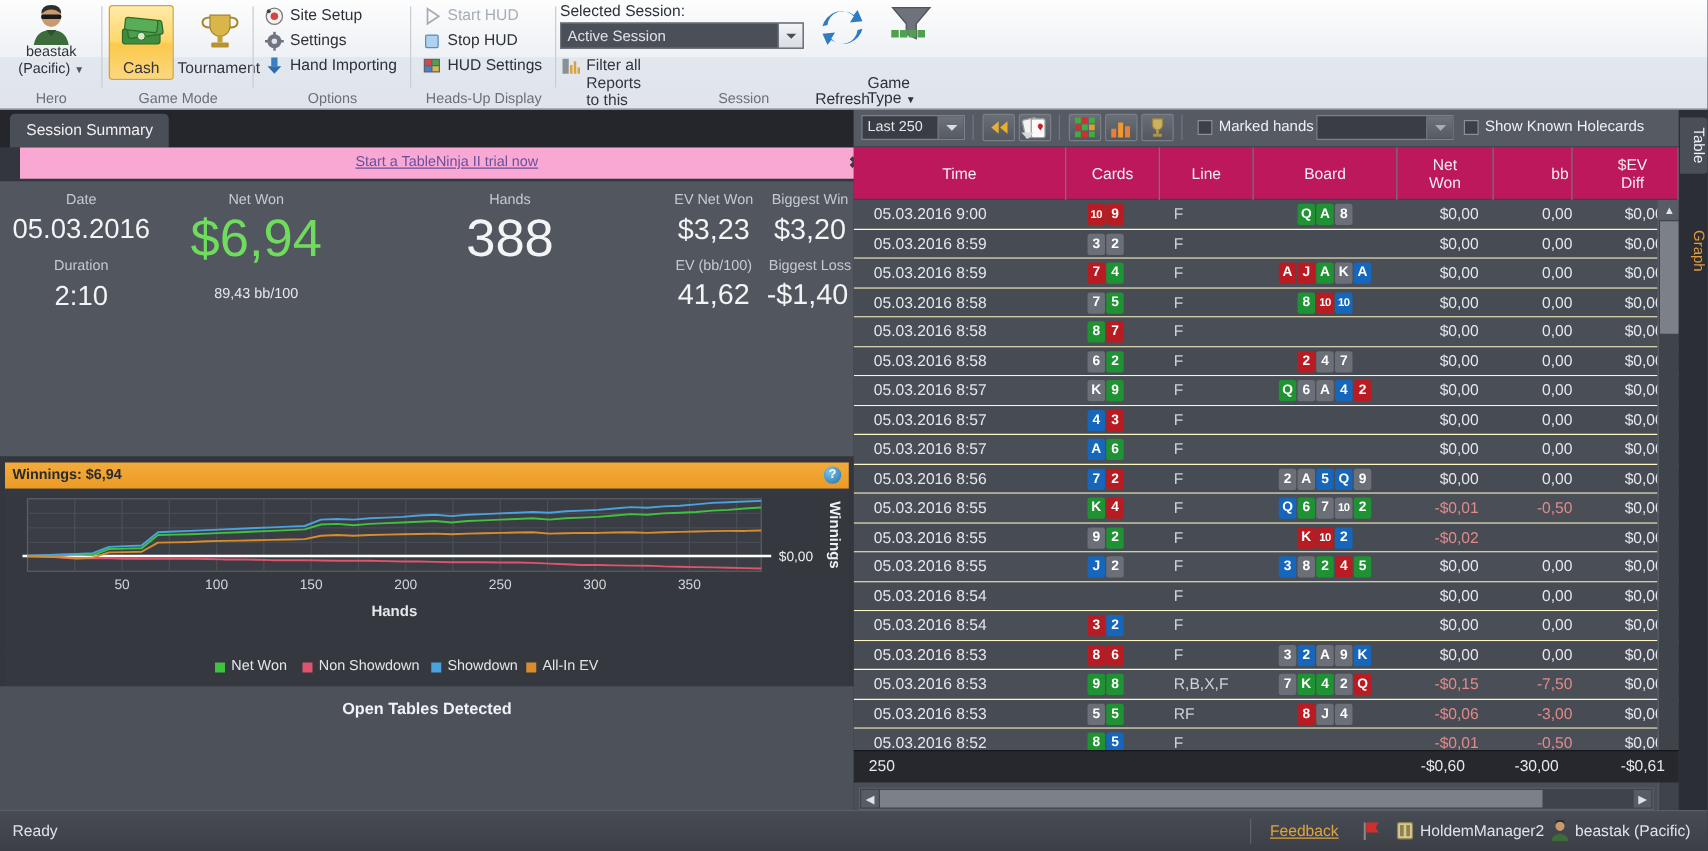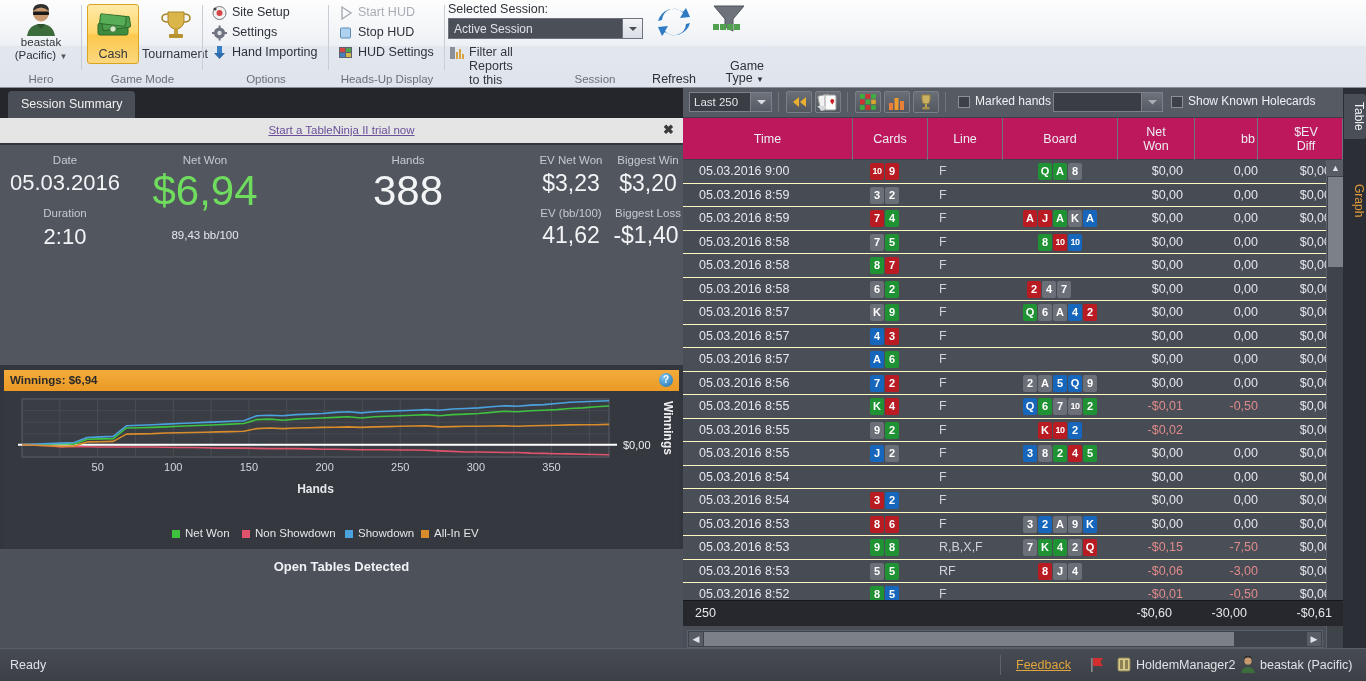--- a/index.html
+++ b/index.html
@@ -48,37 +48,37 @@
   #g-ses{ left:445px; width:300px; }
   #ses-label{ position:absolute; left:3px; top:2px; font-size:12.5px; color:#2d3138;}
   #ses-combo{
     position:absolute; left:3px; top:18px; width:195px; height:21px;
     background:#4b4f57; border:1px solid #6d727c; color:#dfe2e7; font-size:12px;
   }
   #ses-combo .val{ position:absolute; left:5px; top:3px; }
   #ses-combo .arrow{ position:absolute; right:0; top:0; width:20px; height:19px; background:linear-gradient(#f2f4f7,#d9dde4); border-left:1px solid #6d727c;}
   #ses-filter{ position:absolute; left:3px; top:44px; height:18px; font-size:12.5px; cursor:pointer; }
   #btn-refresh{ position:absolute; left:203px; top:2px; width:52px; height:62px; text-align:center; cursor:pointer;}
-  #btn-gametype{ position:absolute; left:255px; top:2px; width:58px; height:66px; text-align:right; cursor:pointer;}
+  #btn-gametype{ position:absolute; left:255px; top:2px; width:58px; height:66px; text-align:left; cursor:pointer;}
   .bigbtn-lab{ position:absolute; left:-6px; right:-6px; font-size:12.5px; line-height:13px; color:#2d3138;}
 
   
   #dark{ position:absolute; left:0; top:88px; width:1366px; height:560px; background:#2b2e34; }
 
   
   #left{ position:absolute; left:0; top:0; width:683px; height:560px; background:#33363d; }
   #tabstrip{ position:absolute; left:0; top:0; width:683px; height:30px; background:#24262b; }
   #tab-summary{
     position:absolute; left:8px; top:3px; height:27px; padding:6px 13px 0 13px;
     background:#4a4e56; border-radius:4px 4px 0 0; font-size:12.5px; color:#f0f0f0; cursor:pointer;
   }
 
   #promo{
-    position:absolute; left:0; top:30px; width:683px; height:25px;
-    background:#e5e5e5; color:#4a3a34;
+    position:absolute; left:16px; top:30px; width:683px; height:25px;
+    background:#f9a8d4; color:#4a3a34;
   }
   #promo-link{
     position:absolute; left:0; right:0; top:6px; text-align:center;
     font-size:11.5px; color:#6a4f9a; text-decoration:underline; cursor:pointer;
   }
   #promo-close{ position:absolute; right:9px; top:4px; font-size:13px; color:#3a3a3a; cursor:pointer; font-weight:bold;}
 
   #stats{ position:absolute; left:0; top:57px; width:683px; height:220px; background:#52565e; }
   .slab{ position:absolute; font-size:11.5px; color:#c6cad2; }
   .sval{ position:absolute; color:#f2f4f6; }
@@ -583,21 +583,21 @@
           <div class="cell c-line" style="left: 248px; width: 70px;">F</div>
           <div class="cards" style="left: 377.5px;"></div>
           <div class="num" style="left: 435px; width: 77px; padding-right: 12px;">$0,00</div>
           <div class="num" style="left: 512px; width: 75px; padding-right: 12px;">0,00</div>
           <div class="num" style="left: 587px; width: 73px; padding-right: 12px;">$0,00</div>
         </div>
         <div class="grow">
           <div class="cell c-time">05.03.2016 8:58</div>
           <div class="cards" style="left: 187px;"><span class="card s-s">6</span><span class="card s-c">2</span></div>
           <div class="cell c-line" style="left: 248px; width: 70px;">F</div>
-          <div class="cards" style="left: 344px;"><span class="card s-h">2</span><span class="card s-s">4</span><span class="card s-s">7</span></div>
+          <div class="cards" style="left: 355px;"><span class="card s-h">2</span><span class="card s-s">4</span><span class="card s-s">7</span></div>
           <div class="num" style="left: 435px; width: 77px; padding-right: 12px;">$0,00</div>
           <div class="num" style="left: 512px; width: 75px; padding-right: 12px;">0,00</div>
           <div class="num" style="left: 587px; width: 73px; padding-right: 12px;">$0,00</div>
         </div>
         <div class="grow">
           <div class="cell c-time">05.03.2016 8:57</div>
           <div class="cards" style="left: 187px;"><span class="card s-s">K</span><span class="card s-c">9</span></div>
           <div class="cell c-line" style="left: 248px; width: 70px;">F</div>
           <div class="cards" style="left: 340px;"><span class="card s-c">Q</span><span class="card s-s">6</span><span class="card s-s">A</span><span class="card s-d">4</span><span class="card s-h">2</span></div>
           <div class="num" style="left: 435px; width: 77px; padding-right: 12px;">$0,00</div>

